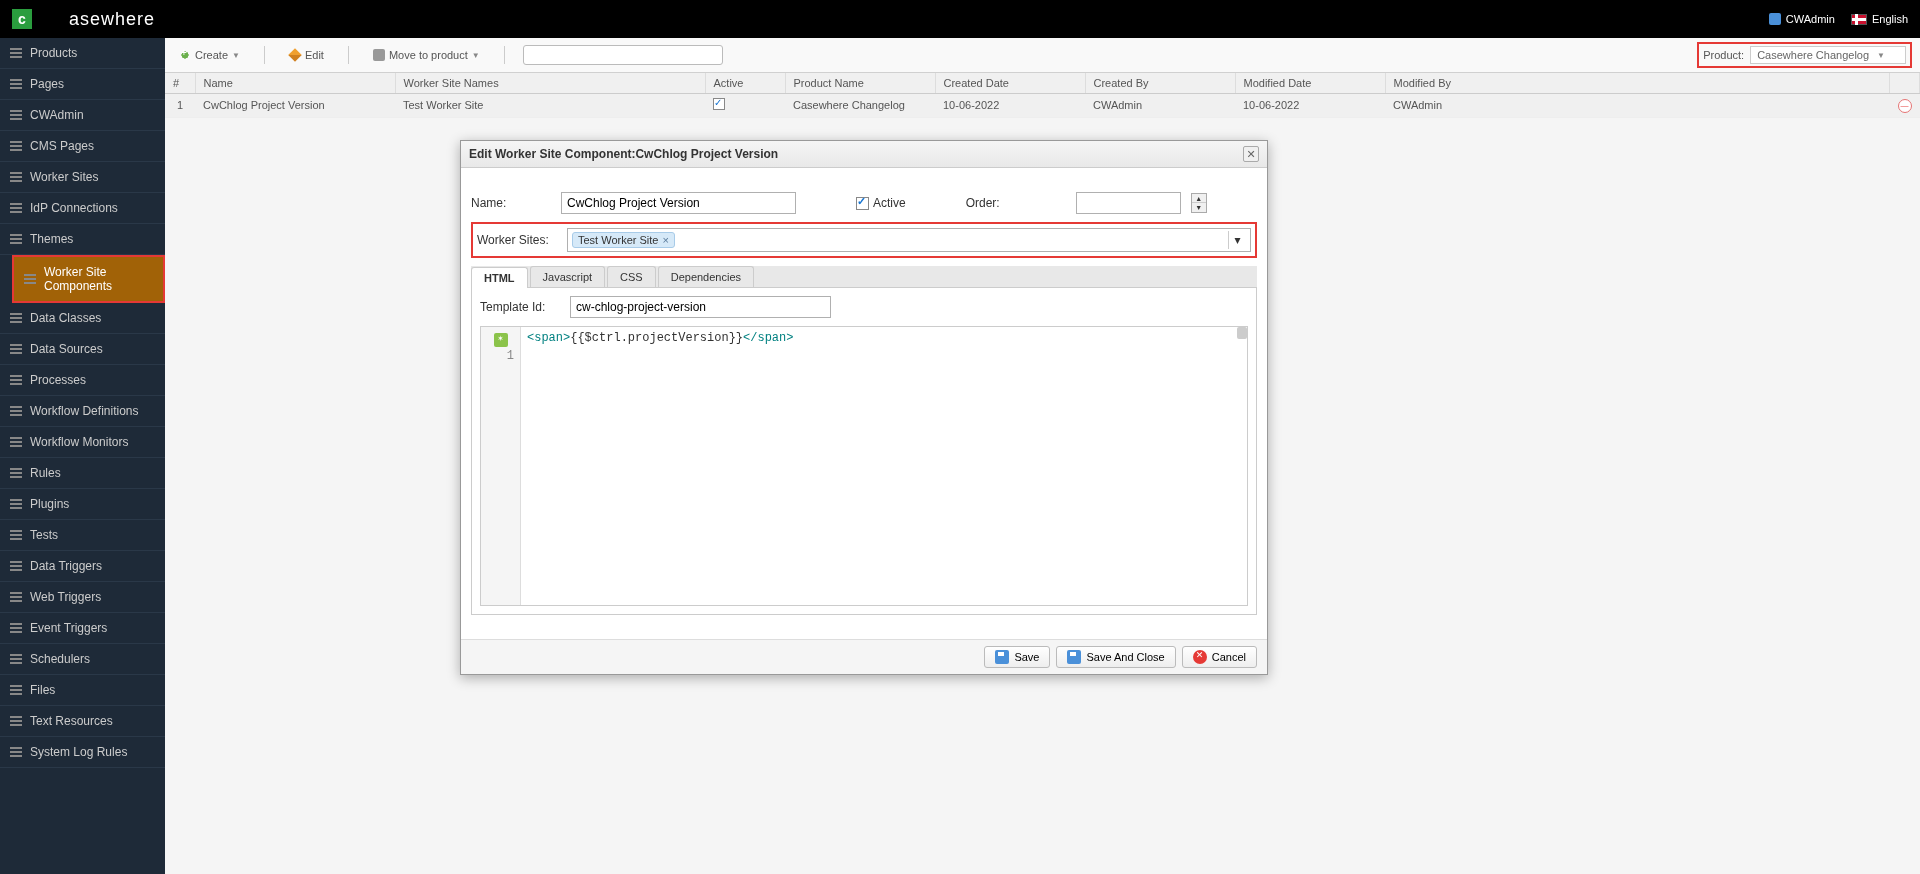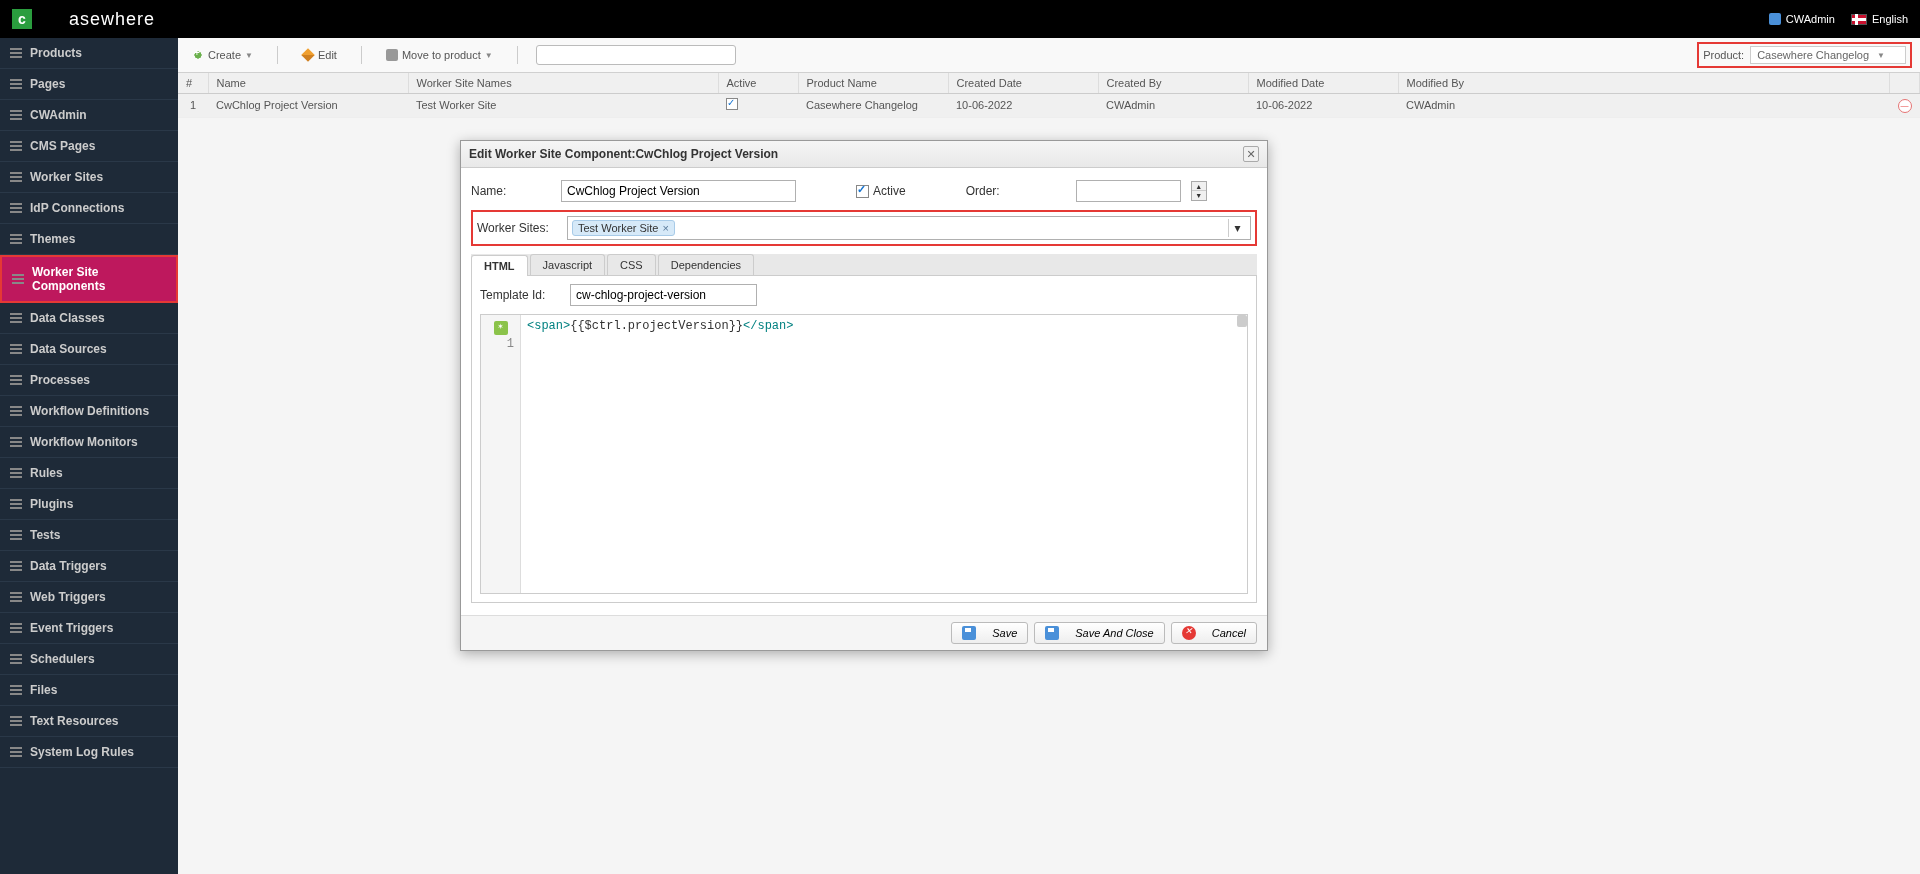--- a/index.html
+++ b/index.html
@@ -14,23 +14,23 @@
 .header-item { display: flex; align-items: center; gap: 5px; cursor: pointer; font-size: 11px; }
 .user-ico { width: 12px; height: 12px; background: #4a90d9; border-radius: 2px; display: inline-block; }
 .flag-ico { width: 16px; height: 11px; background: linear-gradient(to bottom, #c8102e 33%, #fff 33%, #fff 66%, #c8102e 66%); border: 1px solid #555; display: inline-block; position: relative; }
 .flag-ico::before { content: ""; position: absolute; left: 3px; top: -1px; bottom: -1px; width: 3px; background: #fff; }
 .flag-ico::after { content: ""; position: absolute; left: 0; right: 0; top: 3px; height: 3px; background: #fff; }
 
 
 .main { display: flex; height: calc(100vh - 38px); }
 
 
-.sidebar { width: 178px; background: #1e2a38; color: #ccc; overflow-y: auto; flex-shrink: 0; font-weight: bold; }
+.sidebar { width: 165px; background: #1e2a38; color: #ccc; overflow-y: auto; flex-shrink: 0; }
 .sidebar-item { padding: 8px 10px; display: flex; align-items: center; gap: 8px; cursor: pointer; font-size: 12px; border-bottom: 1px solid #2a3848; }
-.sidebar-item.active { background: #be185d; color: #fff; border: 2px solid #e53935; }
+.sidebar-item.active { background: #a16207; color: #fff; border: 2px solid #e53935; margin-left: 12px; }
 .sidebar-ico { width: 12px; height: 10px; display: inline-flex; flex-direction: column; justify-content: space-between; flex-shrink: 0; }
 .sidebar-ico span { height: 2px; background: #888; display: block; }
 
 
 .content { flex: 1; background: #f5f5f5; display: flex; flex-direction: column; overflow: hidden; }
 
 
 .toolbar { background: #f9f9f9; border-bottom: 1px solid #d0d0d0; padding: 4px 8px; display: flex; align-items: center; gap: 16px; }
 .tb-btn { background: transparent; border: none; padding: 3px 6px; cursor: pointer; display: flex; align-items: center; gap: 4px; font-size: 11px; color: #555; border-radius: 3px; }
 .tb-sep { width: 1px; height: 18px; background: #ccc; margin: 0 2px; }
@@ -58,21 +58,21 @@
 .chk-active::after { content: "✓"; color: #1976d2; font-size: 10px; position: absolute; left: 0; top: -2px; }
 .del-ico { width: 14px; height: 14px; border-radius: 50%; background: #fff; border: 1px solid #e57373; display: inline-flex; align-items: center; justify-content: center; cursor: pointer; }
 .del-ico::after { content: "—"; color: #e53935; font-size: 8px; }
 
 
 .dialog-mask { position: absolute; top: 140px; left: 460px; width: 808px; }
 .dialog { background: #fff; border: 1px solid #999; box-shadow: 0 3px 12px rgba(0,0,0,0.3); }
 .dlg-title { background: linear-gradient(to bottom, #f5f5f5, #e8e8e8); border-bottom: 1px solid #ccc; padding: 5px 8px; display: flex; align-items: center; font-size: 12px; }
 .dlg-title b { font-weight: bold; }
 .dlg-close { margin-left: auto; width: 16px; height: 16px; border: 1px solid #aaa; background: #f0f0f0; display: flex; align-items: center; justify-content: center; cursor: pointer; font-size: 11px; color: #666; border-radius: 2px; }
-.dlg-body { padding: 12px 10px; }
+.dlg-body { padding: 24px 10px; }
 .form-row { display: flex; align-items: center; gap: 10px; margin-bottom: 8px; }
 .form-label { width: 80px; font-size: 12px; color: #333; }
 .txt-input { border: 1px solid #b0b0b0; padding: 3px 5px; font-size: 12px; height: 22px; }
 .chk-wrap { display: flex; align-items: center; gap: 4px; }
 .chk-box { width: 13px; height: 13px; border: 1px solid #888; background: #fff; position: relative; display: inline-block; }
 .chk-box.checked::after { content: "✓"; color: #1976d2; position: absolute; left: 0; top: -3px; font-size: 11px; font-weight: bold; }
 .spinner { display: flex; flex-direction: column; border: 1px solid #aaa; }
 .spinner span { width: 14px; height: 9px; background: #f0f0f0; font-size: 7px; text-align: center; line-height: 9px; cursor: pointer; }
 .spinner span:first-child { border-bottom: 1px solid #ccc; }
 
@@ -94,21 +94,21 @@
 .code-gutter { width: 40px; background: #f5f5f5; border-right: 1px solid #ddd; text-align: right; padding: 4px 6px; color: #888; }
 .code-gutter .g-ico { display: block; width: 14px; height: 14px; background: #8bc34a; border-radius: 2px; margin: 2px auto; font-size: 9px; text-align: center; color: #fff; }
 .code-gutter .ln { display: block; }
 .code-body { flex: 1; padding: 4px 6px; white-space: pre; overflow: auto; position: relative; }
 .code-body .tag-o { color: #008080; text-align: center; }
 .code-body .txt { color: #333; }
 .code-scroll { position: absolute; right: 0; top: 0; width: 10px; height: 12px; background: #ccc; border-radius: 2px; }
 
 
 .dlg-footer { padding: 6px 10px; display: flex; justify-content: flex-end; gap: 6px; background: #f5f5f5; border-top: 1px solid #ddd; }
-.dlg-btn { background: linear-gradient(to bottom, #fff, #eee); border: 1px solid #bbb; border-radius: 3px; padding: 3px 10px; font-size: 11px; cursor: pointer; display: flex; align-items: center; gap: 16px; font-style: italic; }
+.dlg-btn { background: linear-gradient(to bottom, #fff, #eee); border: 1px solid #bbb; border-radius: 3px; padding: 3px 10px; font-size: 11px; cursor: pointer; display: flex; align-items: center; gap: 5px; }
 .btn-ico { width: 14px; height: 14px; display: inline-block; }
 .ico-save { background: #4a90d9; border-radius: 2px; position: relative; }
 .ico-save::after { content: ""; position: absolute; top: 2px; left: 3px; width: 6px; height: 4px; background: #fff; }
 .ico-cancel { background: #e53935; border-radius: 50%; position: relative; }
 .ico-cancel::after { content: "✕"; color: #fff; font-size: 9px; position: absolute; left: 3px; top: 0; }
 </style>
 </head>
 <body>
 
 <div class="header">
@@ -423,21 +423,21 @@
           <div class="tabs">
             <div class="tab active">HTML</div>
             <div class="tab">Javascript</div>
             <div class="tab">CSS</div>
             <div class="tab">Dependencies</div>
           </div>
 
           <div class="tab-content">
             <div class="form-row">
               <span class="form-label">Template Id:</span>
-              <input class="txt-input" style="width: 187px;" value="cw-chlog-project-version">
+              <input class="txt-input" style="width: 261px;" value="cw-chlog-project-version">
             </div>
 
             <div class="code-area">
               <div class="code-gutter">
                 <span class="g-ico">✶</span>
                 <span class="ln">1</span>
               </div>
               <div class="code-body"><span class="tag-o">&lt;span&gt;</span><span class="txt">{{$ctrl.projectVersion}}</span><span class="tag-o">&lt;/span&gt;</span><span class="code-scroll"></span></div>
             </div>
           </div>

